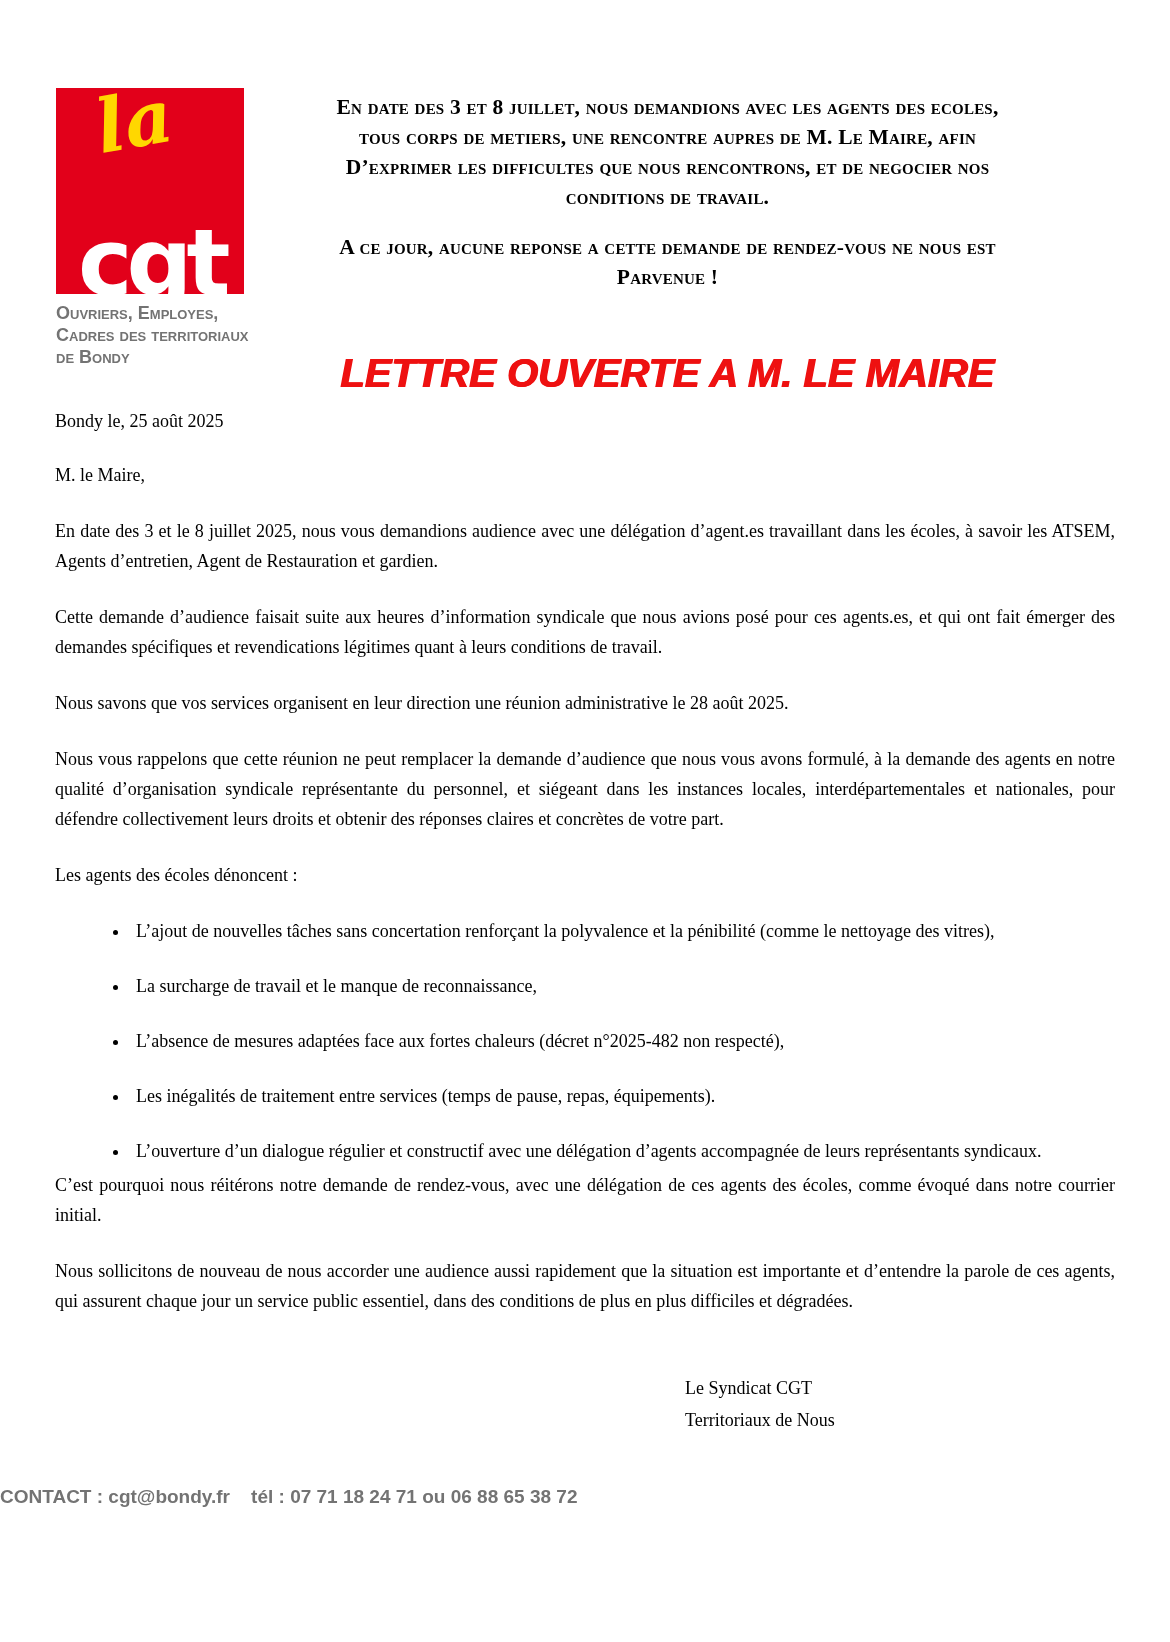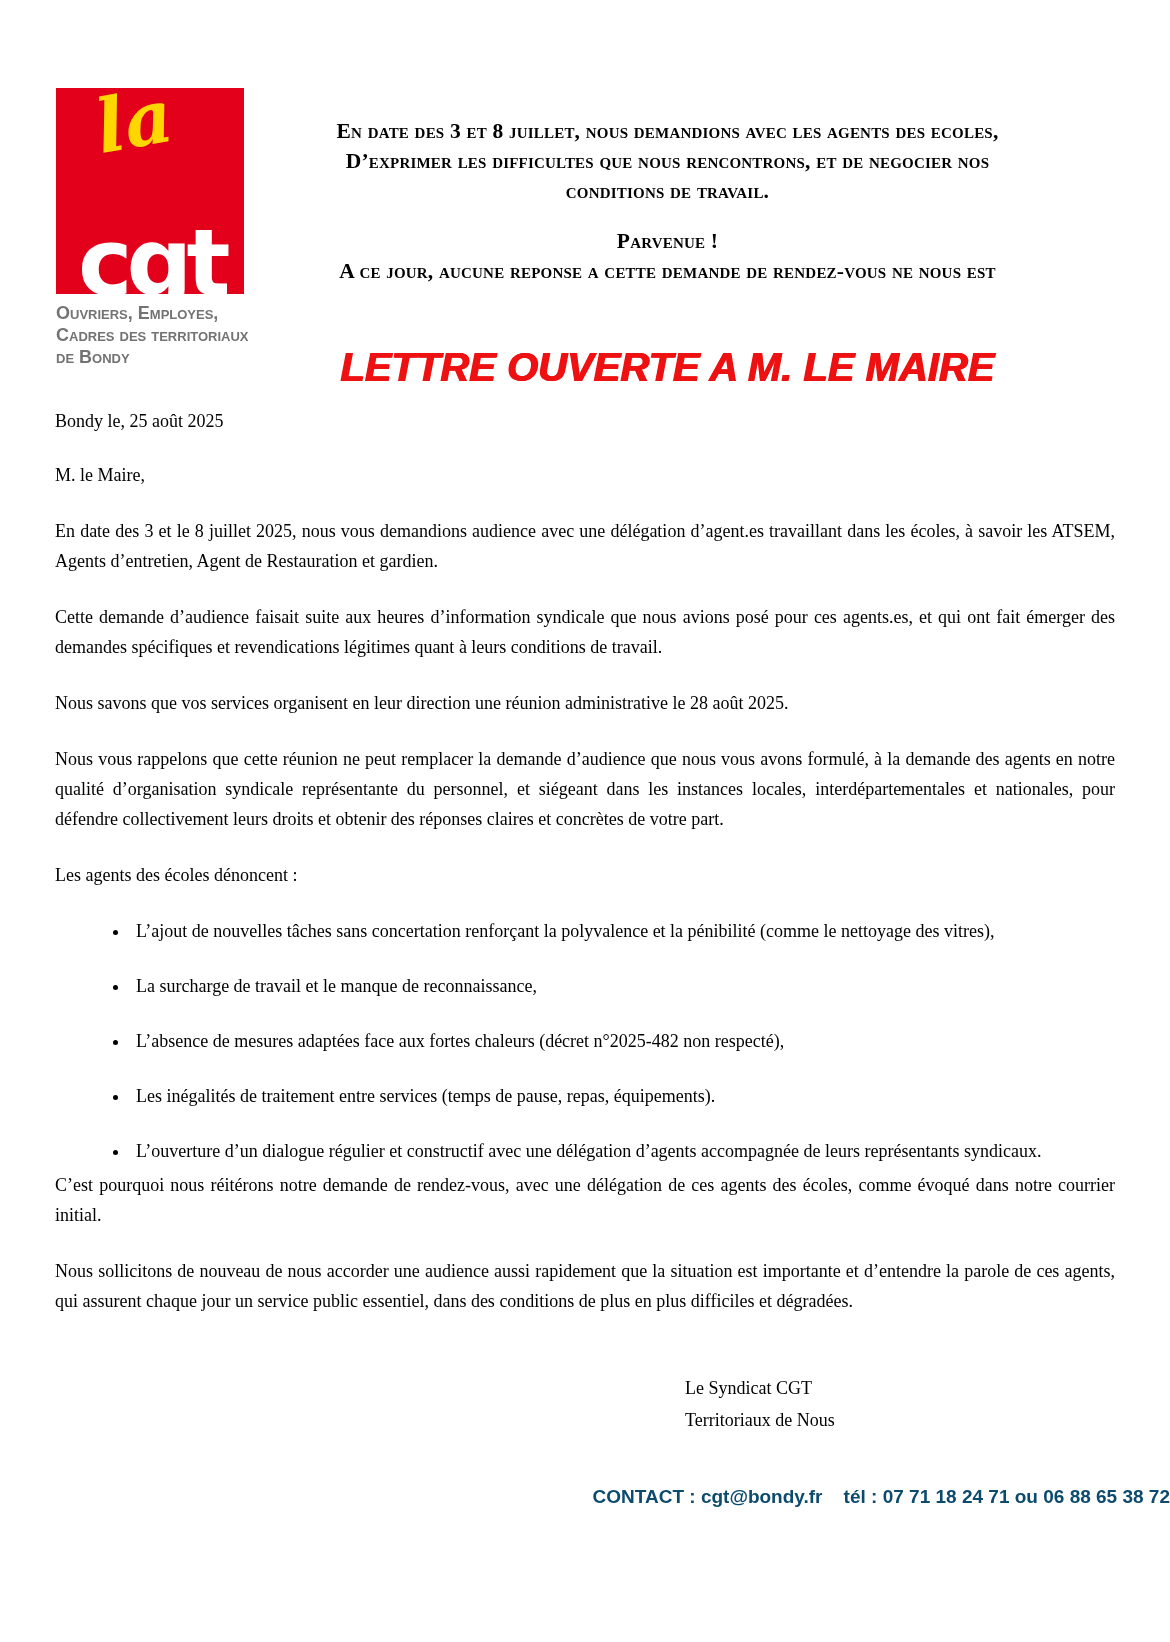--- a/index.html
+++ b/index.html
@@ -33,21 +33,21 @@
     font-weight: bold; font-size: 92px; line-height: 1; letter-spacing: -6px;
   }
   .org {
     margin-top: 8px;
     font-family: "Liberation Sans", sans-serif;
     font-weight: bold; font-variant: small-caps;
     font-size: 18px; line-height: 22px; color: #737373;
     white-space: nowrap;
   }
 
-  .header-col { margin: 0 100px 0 265px; padding-top: 116px; text-align: center; }
+  .header-col { margin: 0 100px 0 265px; padding-top: 92px; text-align: center; }
   .caps-para {
     font-family: "Liberation Serif", serif;
     font-weight: bold; font-variant: small-caps;
     font-size: 21.5px; line-height: 30px; letter-spacing: 0.2px;
   }
   .caps-para .line { display: block; }
   .caps-para + .caps-para { margin-top: 20px; }
   .title {
     margin-top: 58px;
     font-family: "Liberation Sans", sans-serif;
@@ -63,23 +63,23 @@
   .salutation { margin-top: 24px; }
   .para { margin-top: 26px; text-align: justify; }
   .list-intro { margin-top: 26px; }
   ul.demands { margin-top: 26px; padding-left: 75px; }
   ul.demands li { padding-left: 6px; margin-bottom: 4px; text-align: justify; margin-top: 25px; }
   .para.no-gap { margin-top: 2px; }
   .signature { margin: 56px 0 0 630px; line-height: 32px; }
 
   
   .footer {
-    margin-top: 50px; text-align: right;
+    margin-top: 50px; text-align: left;
     font-family: "Liberation Sans", sans-serif;
-    font-weight: bold; font-size: 19px; color: #0c4a6e;
+    font-weight: bold; font-size: 19px; color: #737373;
     white-space: pre-wrap;
   }
 </style>
 </head>
 <body>
 
 <div class="page">
 
   <div class="top">
 
@@ -91,26 +91,27 @@
       <div class="org">
         <div>Ouvriers, Employes,</div>
         <div>Cadres des territoriaux</div>
         <div>de Bondy</div>
       </div>
     </div>
 
     <div class="header-col">
       <p class="caps-para">
         <span class="line">En date des 3 et 8 juillet, nous demandions avec les agents des ecoles,</span>
+        <span class="line">tous corps de metiers, une rencontre aupres de M. Le Maire, afin</span>
         <span class="line">D’exprimer les difficultes que nous rencontrons, et de negocier nos</span>
         <span class="line">conditions de travail.</span>
       </p>
       <p class="caps-para">
+        <span class="line">A ce jour, aucune reponse a cette demande de rendez-vous ne nous est</span>
         <span class="line">Parvenue !</span>
-        <span class="line">A ce jour, aucune reponse a cette demande de rendez-vous ne nous est</span>
       </p>
       <h1 class="title">LETTRE OUVERTE A M. LE MAIRE</h1>
     </div>
 
   </div>
 
   <div class="body-area">
     <p class="date">Bondy le, 25 août 2025</p>
     <p class="salutation">M. le Maire,</p>
 

